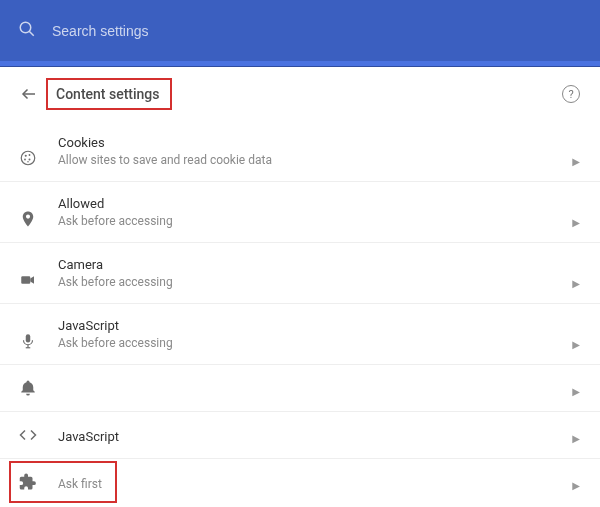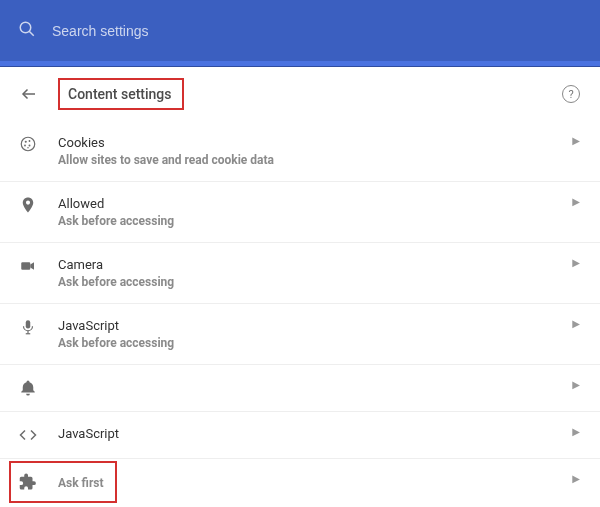--- a/index.html
+++ b/index.html
@@ -32,21 +32,21 @@
       height: 6px;
       background: #4a72e0;
       border-bottom: 1px solid #2f4ca0;
     }
 
     .header-row {
       height: 54px;
       display: flex;
       align-items: center;
       padding: 0 20px;
-      gap: 24px;
+      gap: 12px;
     }
     .back-btn { color: #666; cursor: pointer; display:flex; }
     .page-title {
       font-size: 14px;
       font-weight: 500;
       color: #4b4b4b;
     }
     .title-box {
       border: 2px solid #d4302f;
       padding: 6px 10px 6px 8px;
@@ -61,36 +61,36 @@
       align-items: center;
       justify-content: center;
       font-size: 11px;
       color: #777;
       cursor: pointer;
     }
 
     .list { }
     .row {
       display: flex;
-      align-items: flex-start;
+      align-items: flex-end;
       padding: 14px 20px 14px 18px;
       border-bottom: 1px solid #eee;
       gap: 20px;
       cursor: pointer;
       position: relative;
     }
     .row .icon-slot {
       width: 20px;
       display: flex;
       justify-content: center;
       color: #6d6d6d;
     }
     .row .text-slot { flex: 1; }
     .row .title { font-size: 13px; color: #323232; }
-    .row .sub { font-size: 12px; color: #8a8a8a; margin-top: 3px; font-weight: bold; }
+    .row .sub { font-size: 12px; color: #8a8a8a; margin-top: 3px; }
     .row .chev { color: #9a9a9a; font-size: 10px; }
 
     .highlight-box {
       position: absolute;
       border: 2px solid #d4302f;
       pointer-events: none;
     }
     .flash-highlight {
       left: 9px; right: 460px; top: 2px; bottom: 2px;
       width: 108px;

